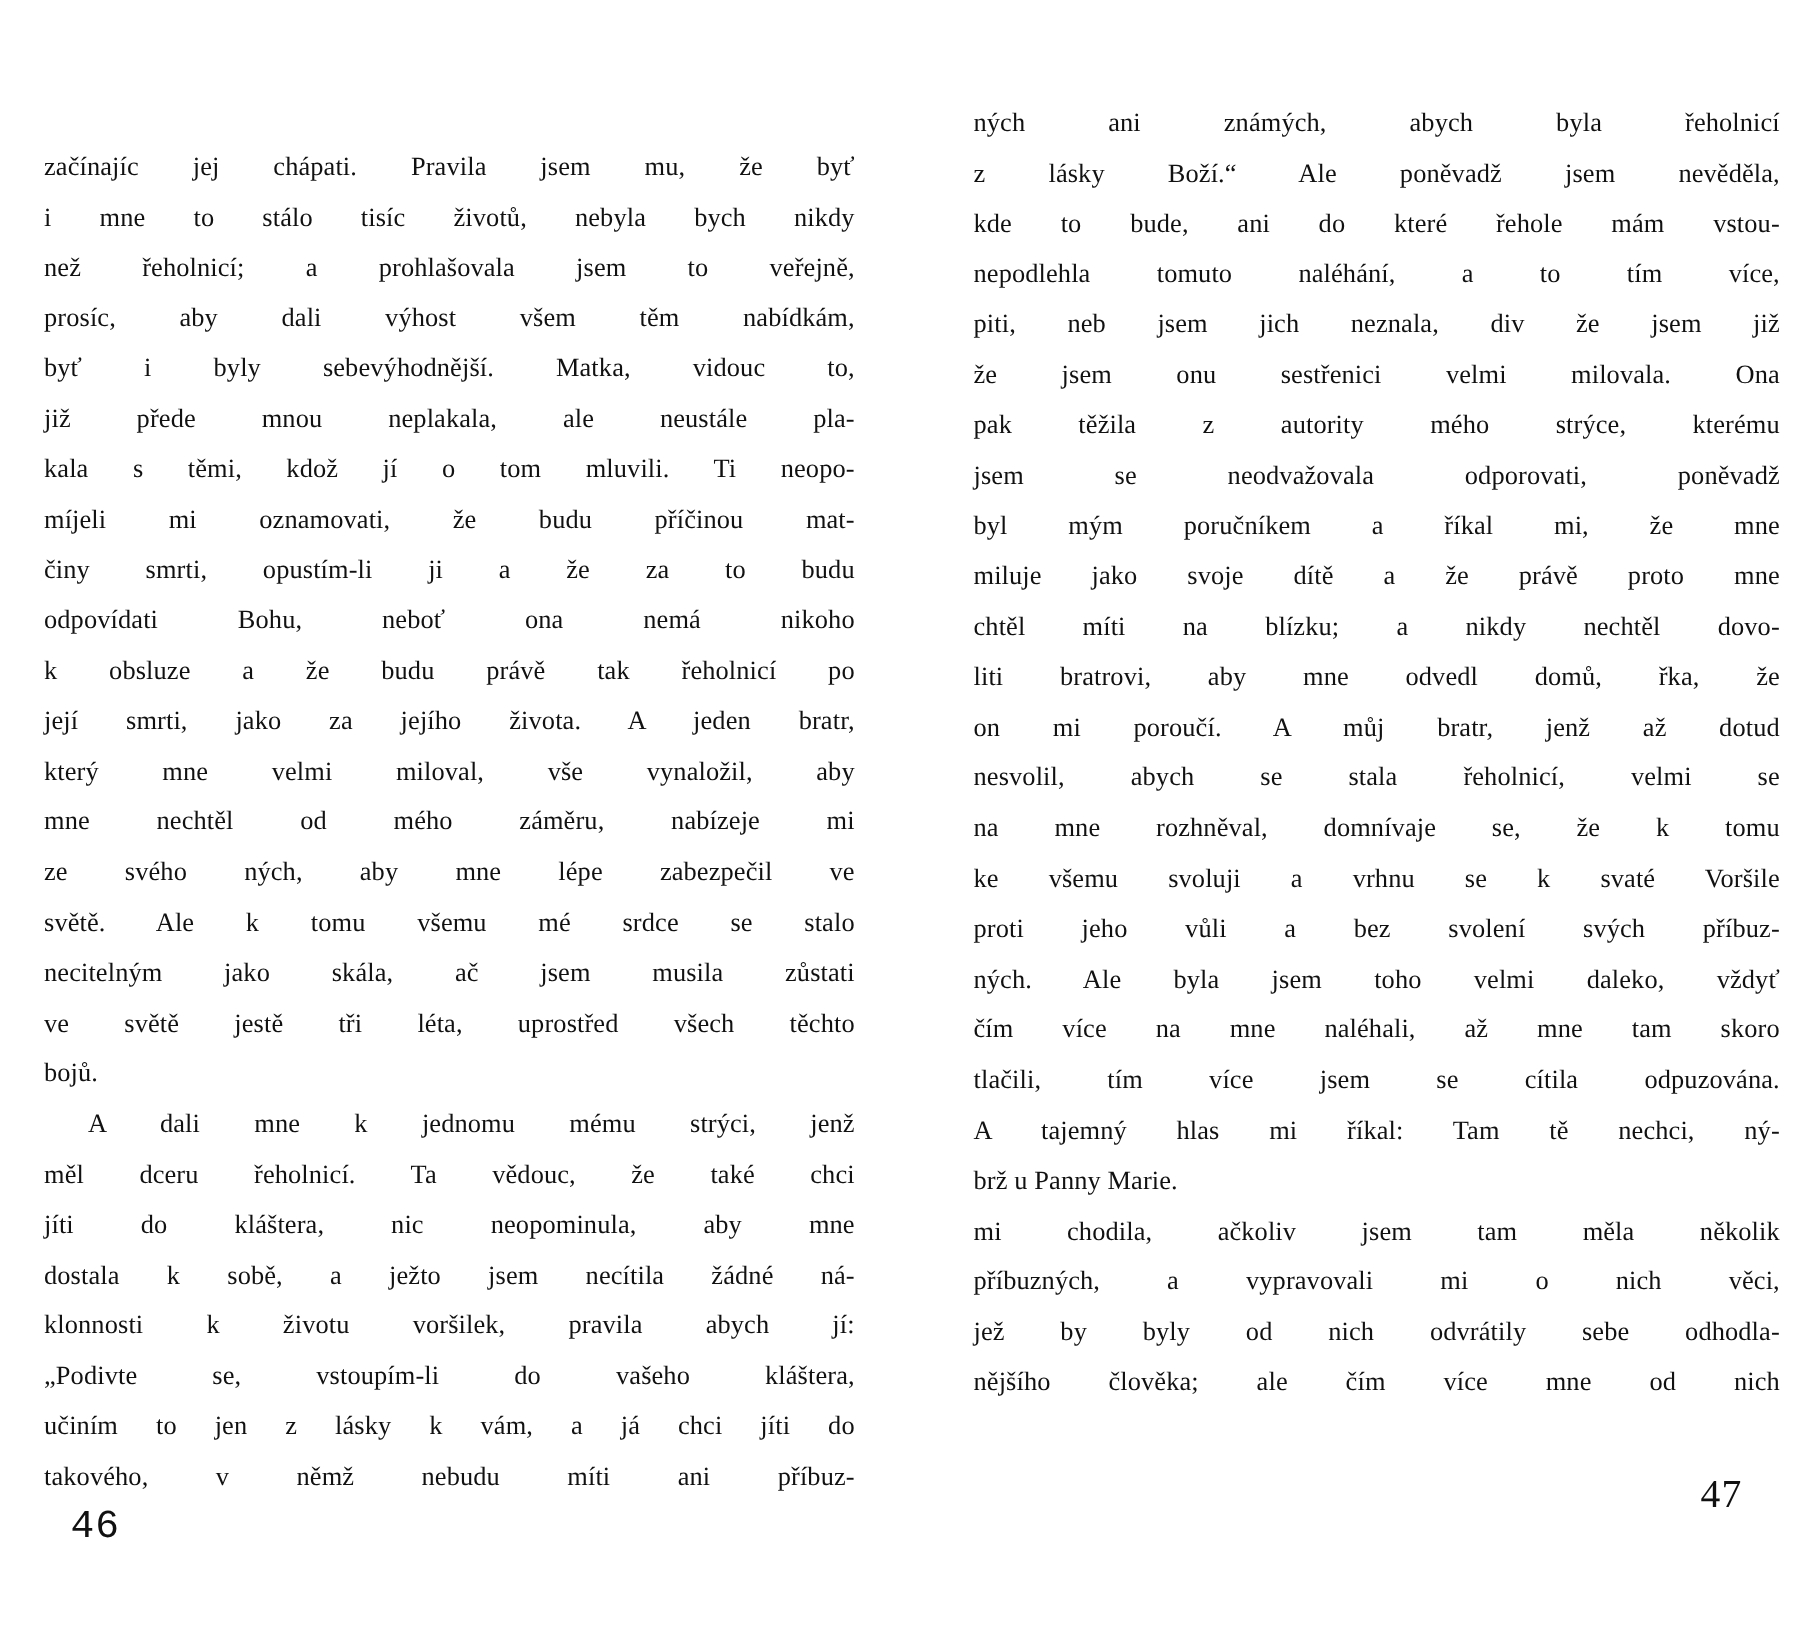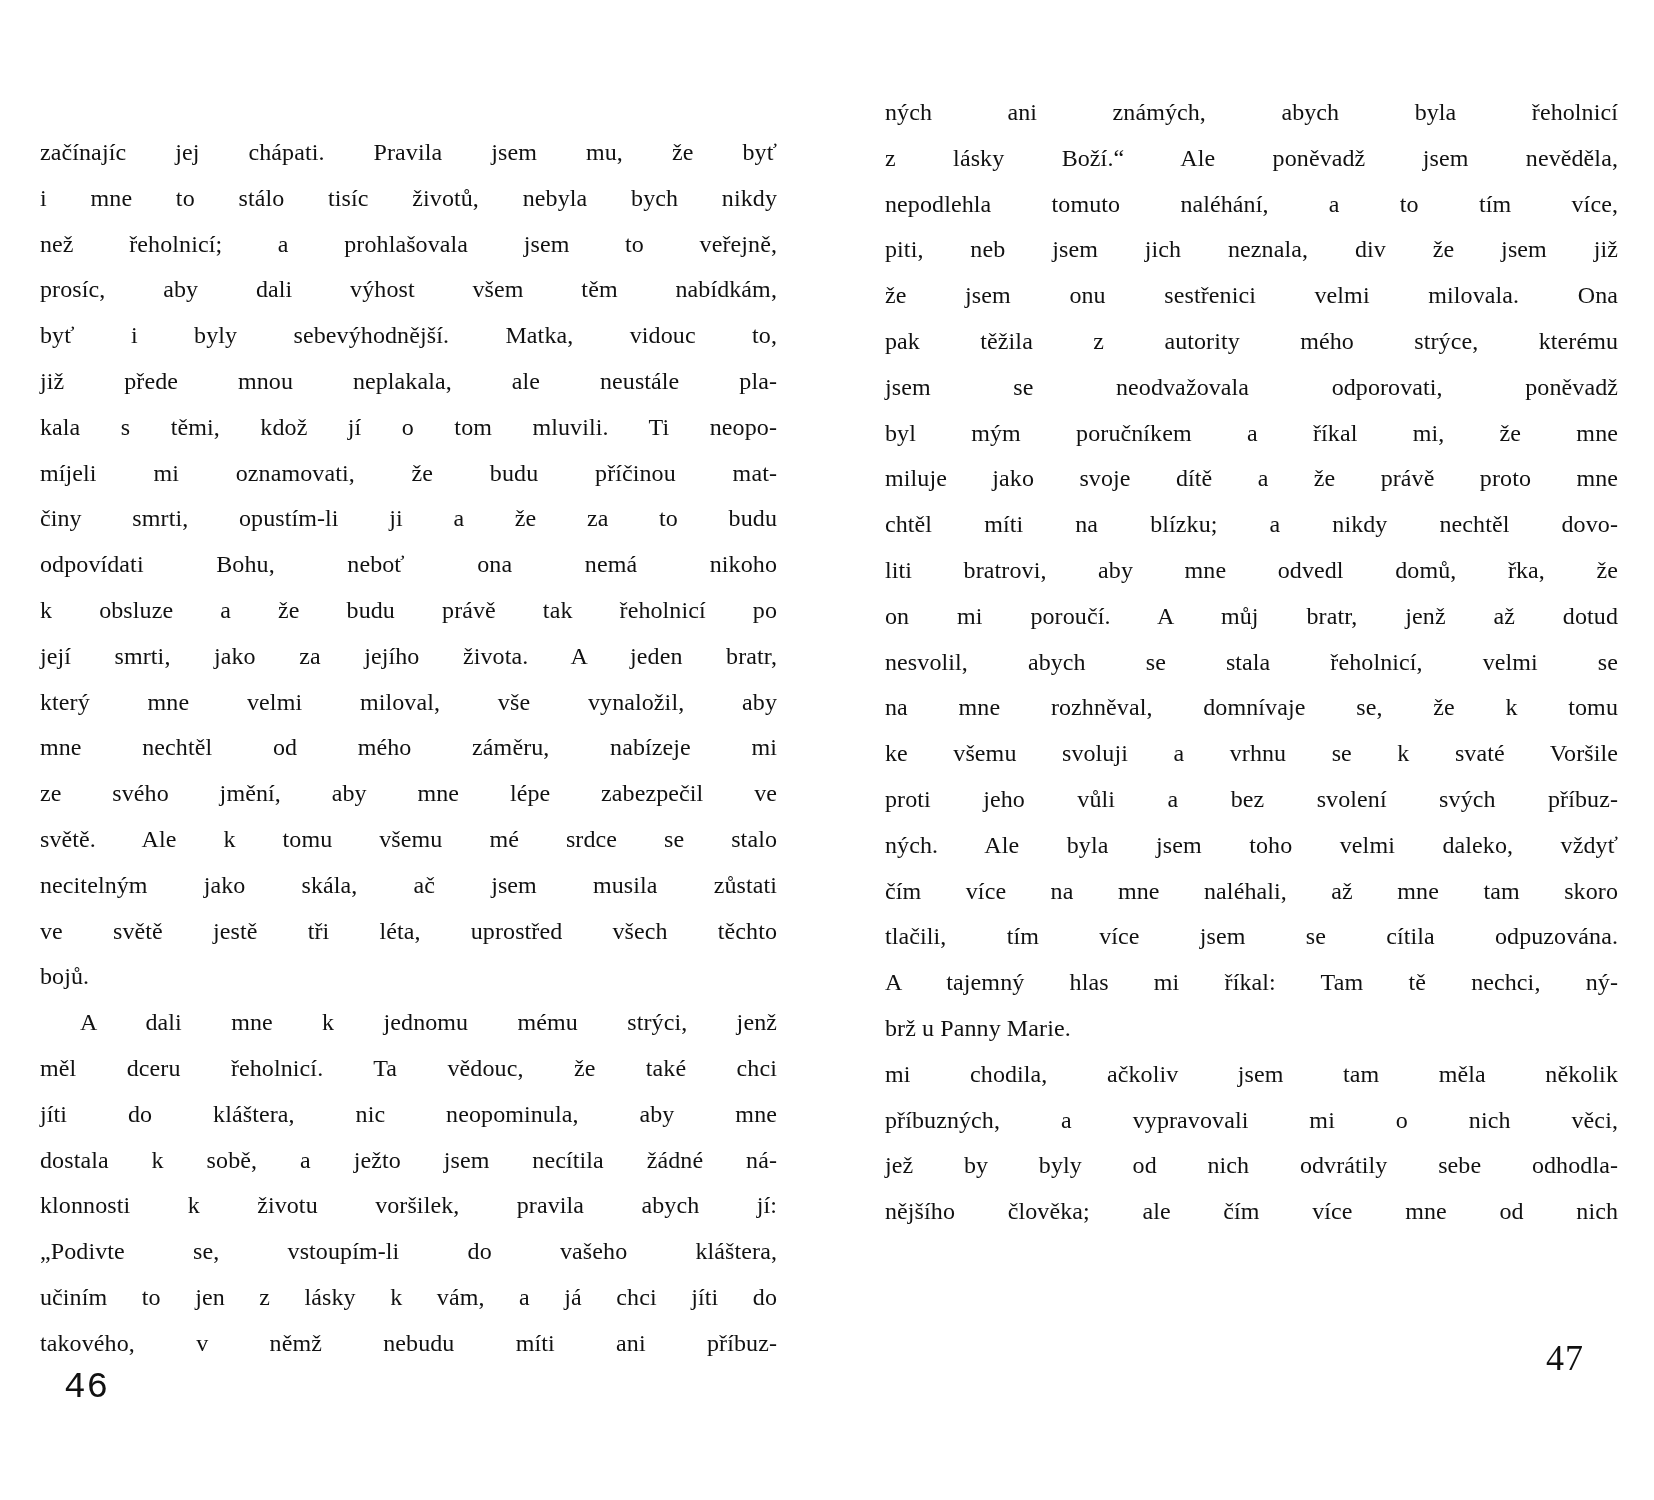--- a/index.html
+++ b/index.html
@@ -91,41 +91,42 @@
         <span class="line">byť i byly sebevýhodnější. Matka, vidouc to,</span>
         <span class="line">již přede mnou neplakala, ale neustále pla-</span>
         <span class="line">kala s těmi, kdož jí o tom mluvili. Ti neopo-</span>
         <span class="line">míjeli mi oznamovati, že budu příčinou mat-</span>
         <span class="line">činy smrti, opustím-li ji a že za to budu</span>
         <span class="line">odpovídati Bohu, neboť ona nemá nikoho</span>
         <span class="line">k obsluze a že budu právě tak řeholnicí po</span>
         <span class="line">její smrti, jako za jejího života. A jeden bratr,</span>
         <span class="line">který mne velmi miloval, vše vynaložil, aby</span>
         <span class="line">mne nechtěl od mého záměru, nabízeje mi</span>
-        <span class="line">ze svého jmění, aby mne lépe zabezpečil ve</span>
+        <span class="line">ze svého ných, aby mne lépe zabezpečil ve</span>
         <span class="line">světě. Ale k tomu všemu mé srdce se stalo</span>
         <span class="line">necitelným jako skála, ač jsem musila zůstati</span>
         <span class="line">ve světě jestě tři léta, uprostřed všech těchto</span>
         <span class="line last">bojů.</span>
         <span class="line indent">A dali mne k jednomu mému strýci, jenž</span>
         <span class="line">měl dceru řeholnicí. Ta vědouc, že také chci</span>
         <span class="line">jíti do kláštera, nic neopominula, aby mne</span>
         <span class="line">dostala k sobě, a ježto jsem necítila žádné ná-</span>
         <span class="line">klonnosti k životu voršilek, pravila abych jí:</span>
         <span class="line">„Podivte se, vstoupím-li do vašeho kláštera,</span>
         <span class="line">učiním to jen z lásky k vám, a já chci jíti do</span>
         <span class="line">takového, v němž nebudu míti ani příbuz-</span>
       </div>
     <div class="page-number">46</div>
   </section>
 
   <section class="page page-right">
     <div class="column" id="right-column">
         <span class="line">ných ani známých, abych byla řeholnicí</span>
         <span class="line">z lásky Boží.“ Ale poněvadž jsem nevěděla,</span>
+        <span class="line">kde to bude, ani do které řehole mám vstou-</span>
         <span class="line">nepodlehla tomuto naléhání, a to tím více,</span>
         <span class="line">piti, neb jsem jich neznala, div že jsem již</span>
         <span class="line">že jsem onu sestřenici velmi milovala. Ona</span>
         <span class="line">pak těžila z autority mého strýce, kterému</span>
         <span class="line">jsem se neodvažovala odporovati, poněvadž</span>
         <span class="line">byl mým poručníkem a říkal mi, že mne</span>
         <span class="line">miluje jako svoje dítě a že právě proto mne</span>
         <span class="line">chtěl míti na blízku; a nikdy nechtěl dovo-</span>
         <span class="line">liti bratrovi, aby mne odvedl domů, řka, že</span>
         <span class="line">on mi poroučí. A můj bratr, jenž až dotud</span>

